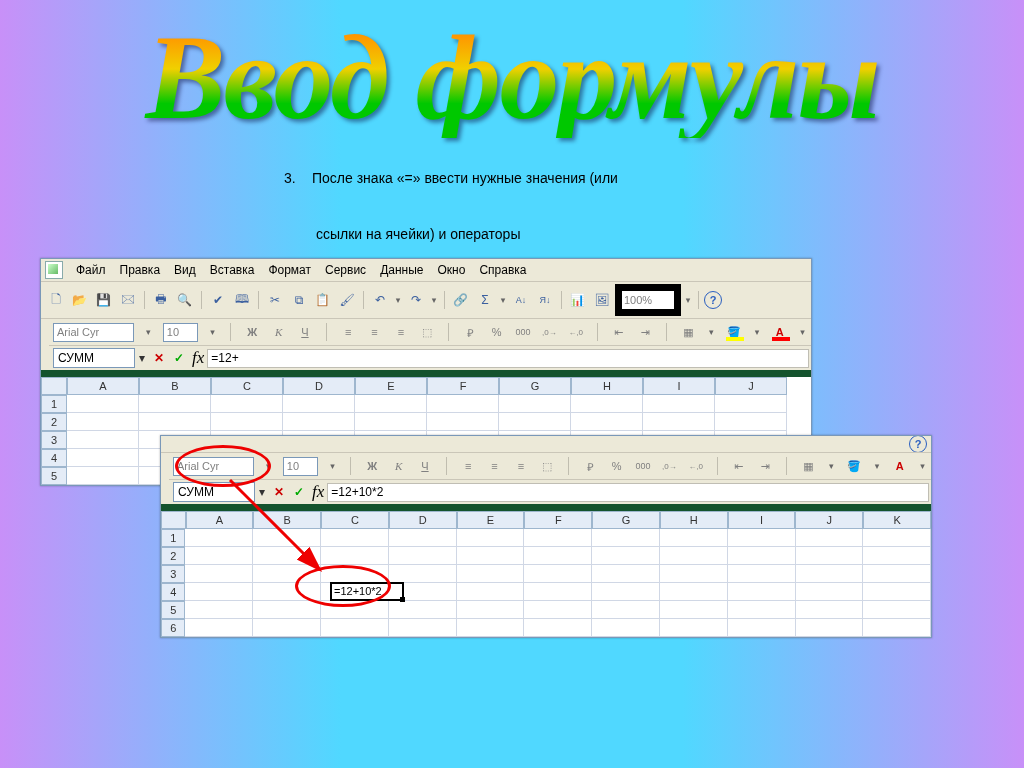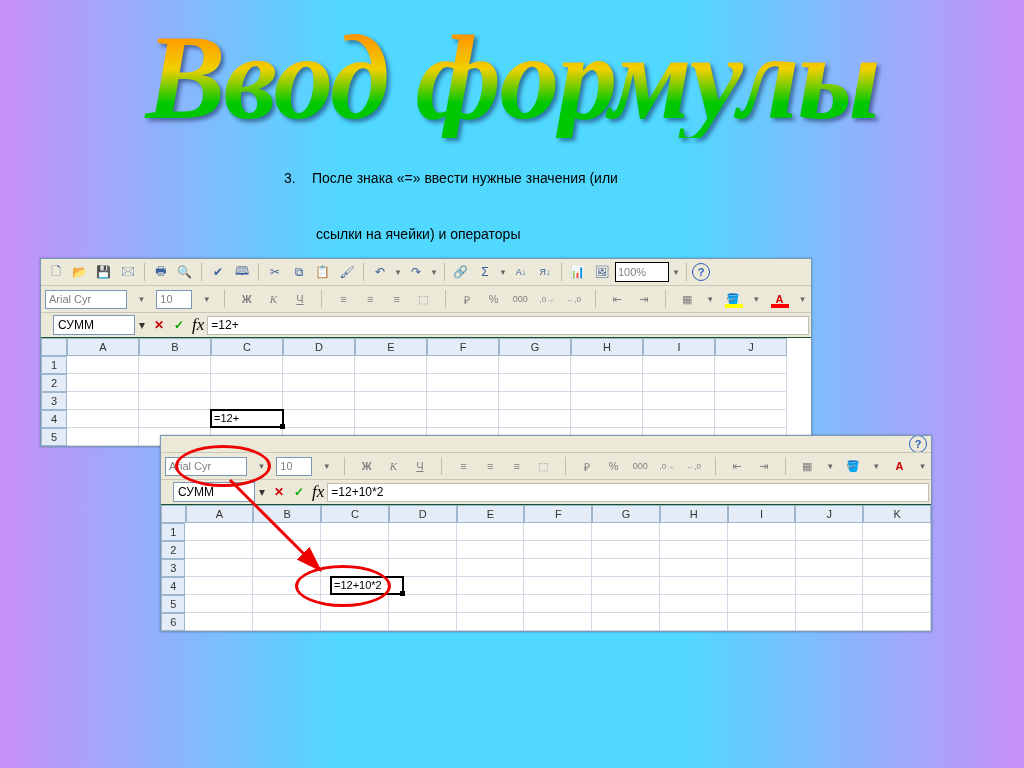--- a/index.html
+++ b/index.html
@@ -86,38 +86,38 @@
     width: 20px; height: 20px;
     display: inline-flex; align-items: center; justify-content: center;
     border: 1px solid transparent;
     color: #3a5f9f;
     font-size: 12px;
     cursor: default;
   }
   .tb-btn.narrow { width: 8px; color:#666; font-size:9px; }
   .tb-sep { width: 1px; height: 18px; background: #c0bdaf; margin: 0 3px; display:inline-block; }
   .tb-zoom {
-    width: 48px; height: 18px; background:#fff; border:1px solid #000000;
+    width: 48px; height: 18px; background:#fff; border:7px solid #000000;
     font-size:11px; padding: 0 2px; display:inline-flex; align-items:center;
     color:#808080;
   }
   .tb-help { color:#2a5fc0; font-weight:bold; border:1px solid #2a5fc0; border-radius:50%; width:16px; height:16px; font-size:11px; }
 
-  .fmt-bar { display:flex; align-items:center; gap:10px; padding:2px 4px; background:#ece9d8; border-bottom:1px solid #cac6b8; font-size:11px; }
+  .fmt-bar { display:flex; align-items:center; gap:10px; padding:2px 4px; background:#ece9d8; border-bottom:1px solid #cac6b8; font-size:11px;margin-left:8px; }
   .font-box { width:80px; height:17px; background:#fff; border:1px solid #7a98b8; padding:0 3px; display:inline-flex; align-items:center; color:#808080; }
   .size-box { width:30px; height:17px; background:#fff; border:1px solid #7a98b8; padding:0 3px; display:inline-flex; align-items:center; color:#808080; }
   .fmt-btn { width:18px; height:18px; display:inline-flex; align-items:center; justify-content:center; color:#808080; font-size:11px; cursor:default; }
   .fmt-btn.bold { font-weight:bold; }
   .fmt-btn.italic { font-style:italic; font-family:serif; }
   .fmt-btn.uline { text-decoration:underline; }
   .color-swatch { width:18px; height:4px; background:#ff0; display:inline-block; vertical-align:bottom; }
   .color-swatch.red { background:#f00; }
 
   .formula-row {
-    display:flex; align-items:center; background:#ece9d8; border-bottom:1px solid #14532d;
+    display:flex; align-items:center; background:#ece9d8; border-bottom:7px solid #14532d;
     font-size: 12px;
   }
   .name-box {
     width: 72px; background:#fff; border:1px solid #7a98b8; padding:1px 4px;
     margin: 2px 0 2px 12px; display:inline-flex; align-items:center; height:16px;
   }
   .name-box-arrow { width:14px; color:#333; text-align:center; }
   .fb-btn { width:18px; height:18px; display:inline-flex; align-items:center; justify-content:center; font-weight:bold; margin:0 1px; }
   .fb-cancel { color:#c00; }
   .fb-ok { color:#0a0; }
@@ -151,20 +151,32 @@
 <body>
 
 <div class="slide-title">Ввод формулы</div>
 
 <div class="list-item">
   <span class="list-num">3.</span><span class="list-text">После знака «=» ввести нужные значения (или</span>
   <div class="list-line2">ссылки на ячейки) и операторы</div>
 </div>
 
 <div class="excel-window win1">
+  <div class="menu-bar">
+    <span class="xl-icon"></span>
+    <span class="menu-item">Файл</span>
+    <span class="menu-item">Правка</span>
+    <span class="menu-item">Вид</span>
+    <span class="menu-item">Вставка</span>
+    <span class="menu-item">Формат</span>
+    <span class="menu-item">Сервис</span>
+    <span class="menu-item">Данные</span>
+    <span class="menu-item">Окно</span>
+    <span class="menu-item">Справка</span>
+  </div>
   <div class="toolbar">
     <span class="tb-btn">🗋</span>
     <span class="tb-btn">📂</span>
     <span class="tb-btn">💾</span>
     <span class="tb-btn">🖂</span>
     <span class="tb-sep"></span>
     <span class="tb-btn">🖶</span>
     <span class="tb-btn">🔍</span>
     <span class="tb-sep"></span>
     <span class="tb-btn">✔</span>

